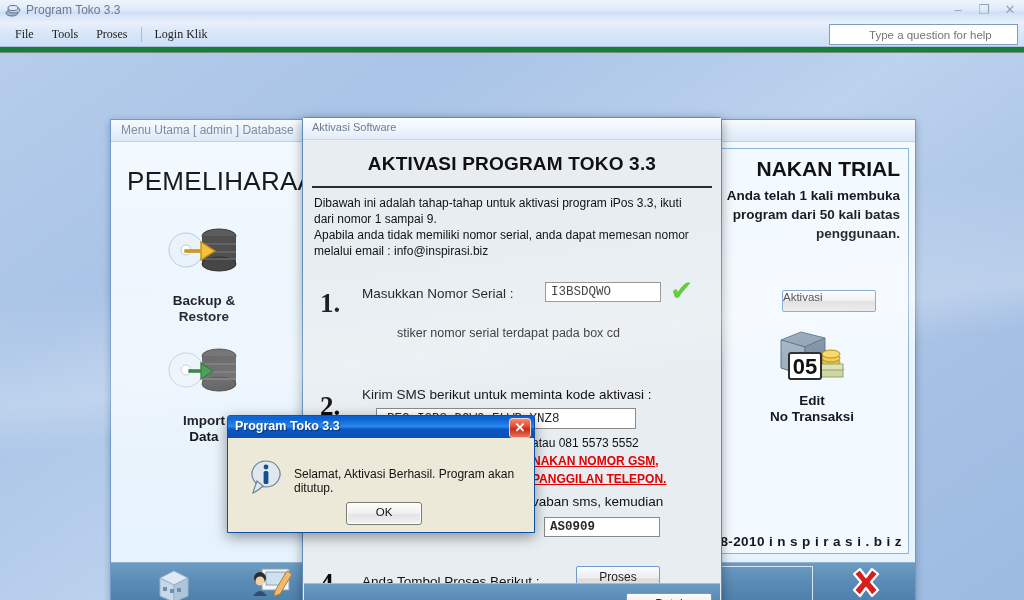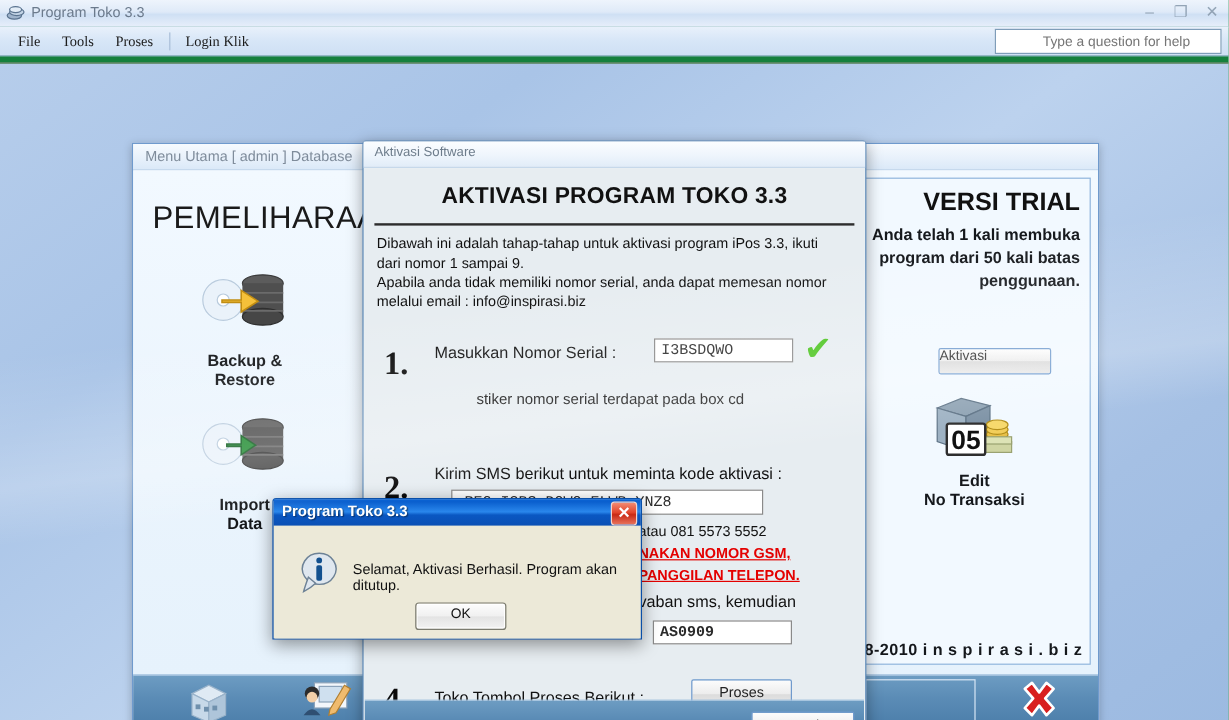--- a/index.html
+++ b/index.html
@@ -300,21 +300,21 @@
               <ellipse cx="58" cy="42" rx="17" ry="7" fill="#464646" stroke="#2f2f2f"></ellipse>
               <path d="M41 22 h34 M41 30 h34 M41 37 h34" stroke="#6b6b6b" stroke-width="1.4" fill="none"></path>
               <path d="M28 28 h12 l0 -7 l12 8 l-12 8 l0 -7 h-12 z" fill="#1f8b30" stroke="#0d5c1d" stroke-width="1.3"></path>
             </svg>
           </span>
           <div class="lbl">Import</div>
           <div class="lbl" style="margin-top:0">Data</div>
         </div>
 
         <div class="trial-panel">
-          <div class="trial-title">VERSI TRIAL</div>
+          <div class="trial-title">NAKAN TRIAL</div>
           <div class="trial-desc">Anda telah 1 kali membuka program dari 50 kali batas penggunaan.</div>
           <div class="btn-aktivasi">Aktivasi</div>
 
           <div class="edit-icon-wrap">
             <span>
               <svg width="82" height="62" viewBox="0 0 82 62">
                 <path d="M10 16 L30 8 L54 14 L34 23 Z" fill="#8fa3b4" stroke="#5e7386"></path>
                 <path d="M10 16 L10 44 L34 52 L34 23 Z" fill="#9eb2c3" stroke="#5e7386"></path>
                 <path d="M34 23 L54 14 L54 42 L34 52 Z" fill="#7e93a6" stroke="#5e7386"></path>
                 <ellipse cx="60" cy="38" rx="9" ry="4" fill="#e8c14a" stroke="#b38f1c"></ellipse>
@@ -406,21 +406,21 @@
         <div class="tbox" style="left:72px; top:267px; width:260px; height:21px; padding-left:10px;">REG I3BS.DQWO.ELWB.YNZ8</div>
         <div class="step-txt" style="left:228px; top:295px; font-size:12px;">atau 081 5573 5552</div>
         <div class="warn" style="left:228px; top:313px;">NAKAN NOMOR GSM,</div>
         <div class="warn" style="left:228px; top:331px;">PANGGILAN TELEPON.</div>
 
         <div class="step-txt" style="left:228px; top:353px;">vaban sms, kemudian</div>
         <div class="step-txt" style="left:228px; top:379px;">:</div>
         <div class="tbox" style="left:240px; top:376px; width:116px; height:20px;font-weight:bold;">AS0909</div>
 
         <div class="step-num" style="left:16px; top:427px;">4.</div>
-        <div class="step-txt" style="left:58px; top:433px;">Toko Tombol Proses Berikut :</div>
+        <div class="step-txt" style="left:58px; top:433px;">Anda Tombol Proses Berikut :</div>
         <div class="btn" style="position:absolute; left:272px; top:425px; width:82px; height:23px; line-height:21px;">Proses</div>
       </div>
 
       <div class="dlg-foot">
         <div class="btn" style="position:absolute; right:8px; top:9px; width:84px; height:23px; line-height:21px;">Batal</div>
       </div>
     </div>
 
     <div class="msgbox">
       <div class="msg-title">

